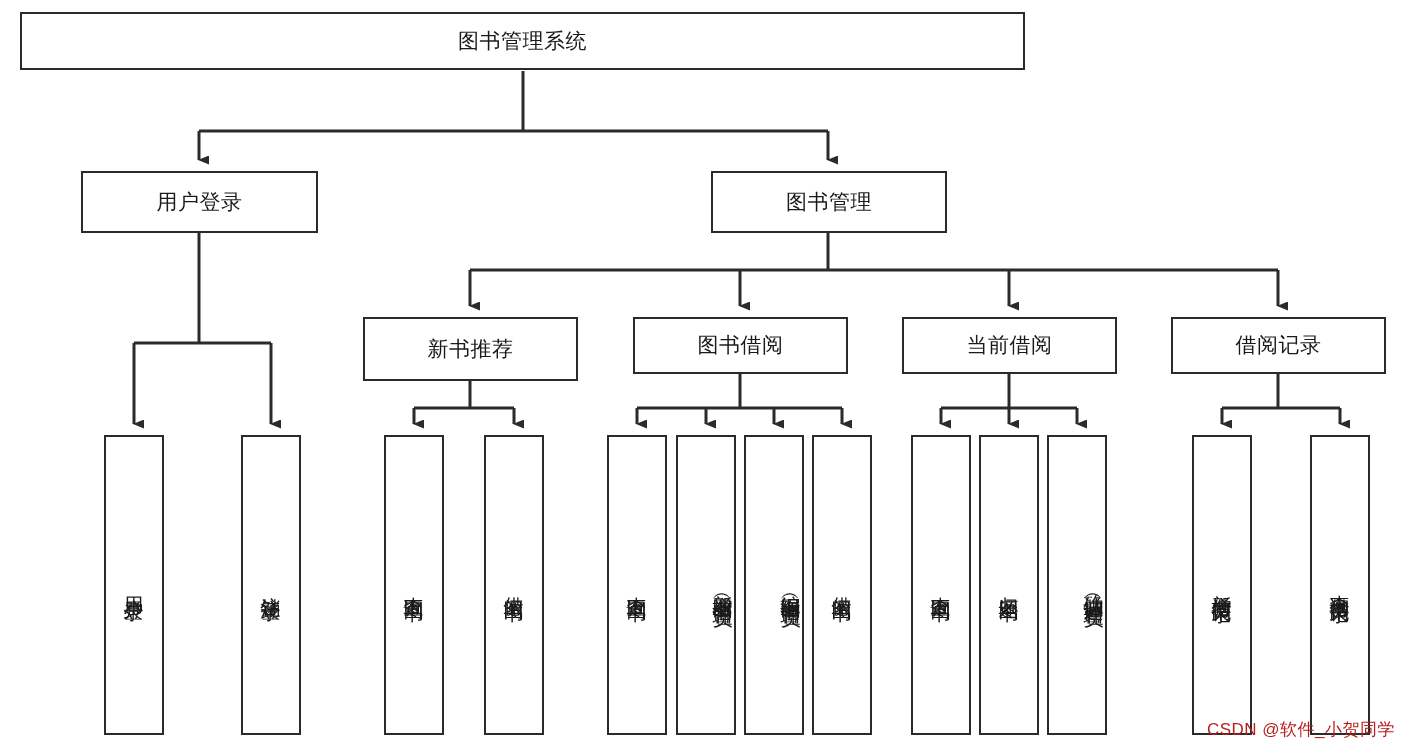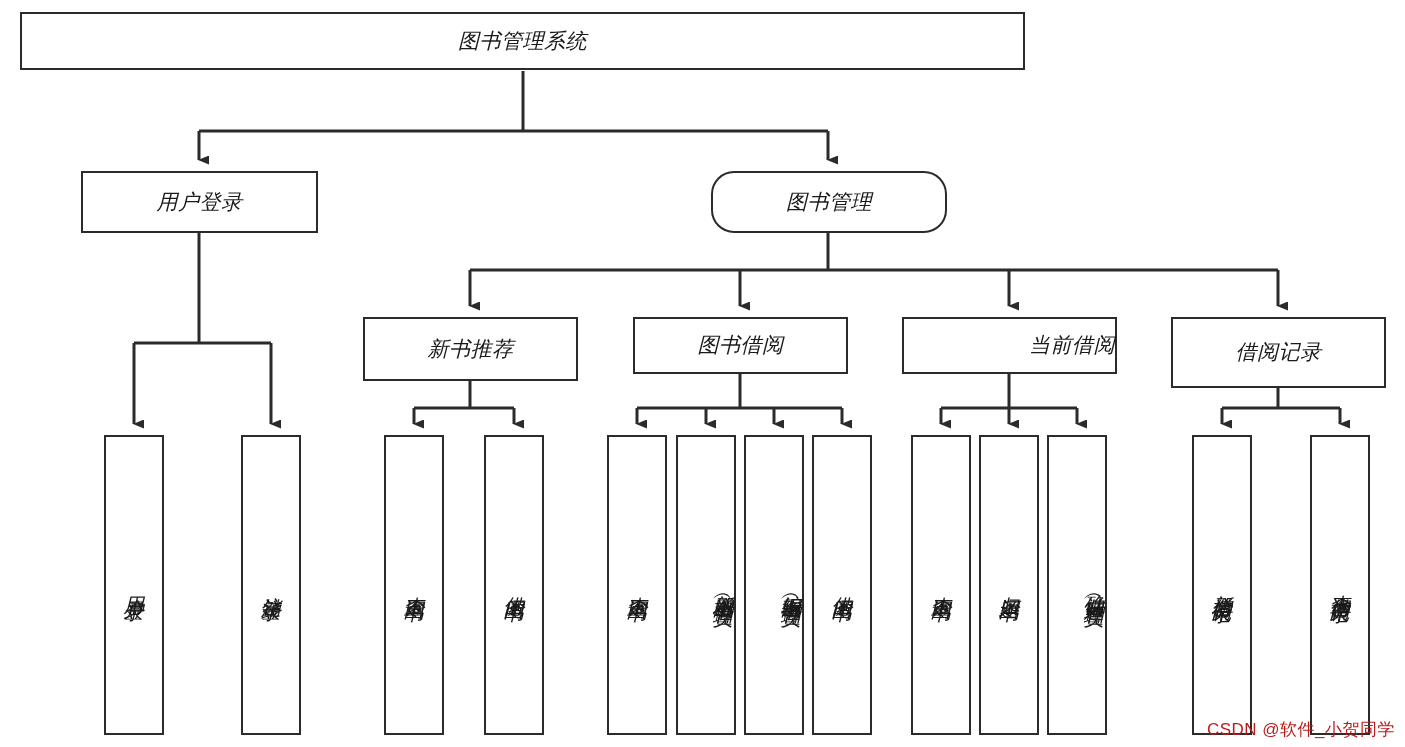--- a/index.html
+++ b/index.html
@@ -31,21 +31,20 @@
     box-sizing: border-box;
     background: #ffffff;
     border: 2px solid #2b2b2b;
     display: flex;
     align-items: center;
     justify-content: center;
     color: #1a1a1a;
     font-size: 21px;
     line-height: 1.18;
     letter-spacing: 0.5px;
-    font-style: italic;
   }
   .node.leaf {
     writing-mode: vertical-rl;
     text-orientation: upright;
     align-items: flex-start;
     justify-content: center;
     padding-top: 6px;
     font-size: 20px;
     letter-spacing: 2px;
     line-height: 1.1;
@@ -124,34 +123,34 @@
     </g>
   </svg>
 
   <div class="node" style="left:20px; top:12px; width:1005px; height:58px;">
     <span class="node-label">图书管理系统</span>
   </div>
 
   <div class="node" style="left:81px; top:171px; width:237px; height:62px;">
     <span class="node-label">用户登录</span>
   </div>
-  <div class="node" style="left:711px; top:171px; width:236px; height:62px;border-radius:23px;">
+  <div class="node" style="left:711px; top:171px; width:236px; height:62px;">
     <span class="node-label">图书管理</span>
   </div>
 
   <div class="node" style="left:363px; top:317px; width:215px; height:64px;">
     <span class="node-label">新书推荐</span>
   </div>
   <div class="node" style="left:633px; top:317px; width:215px; height:57px;">
     <span class="node-label">图书借阅</span>
   </div>
-  <div class="node" style="left:902px; top:317px; width:215px; height:57px;justify-content:flex-end;">
+  <div class="node" style="left:902px; top:317px; width:215px; height:57px;">
     <span class="node-label">当前借阅</span>
   </div>
-  <div class="node" style="left:1171px; top:317px; width:215px; height:71px;">
+  <div class="node" style="left:1171px; top:317px; width:215px; height:57px;">
     <span class="node-label">借阅记录</span>
   </div>
 
   <div class="node leaf center-text" style="left:104px; top:435px; width:60px; height:300px;">
     <span class="node-label">用户登录</span>
   </div>
   <div class="node leaf center-text" style="left:241px; top:435px; width:60px; height:300px;">
     <span class="node-label">注销登录</span>
   </div>
 

